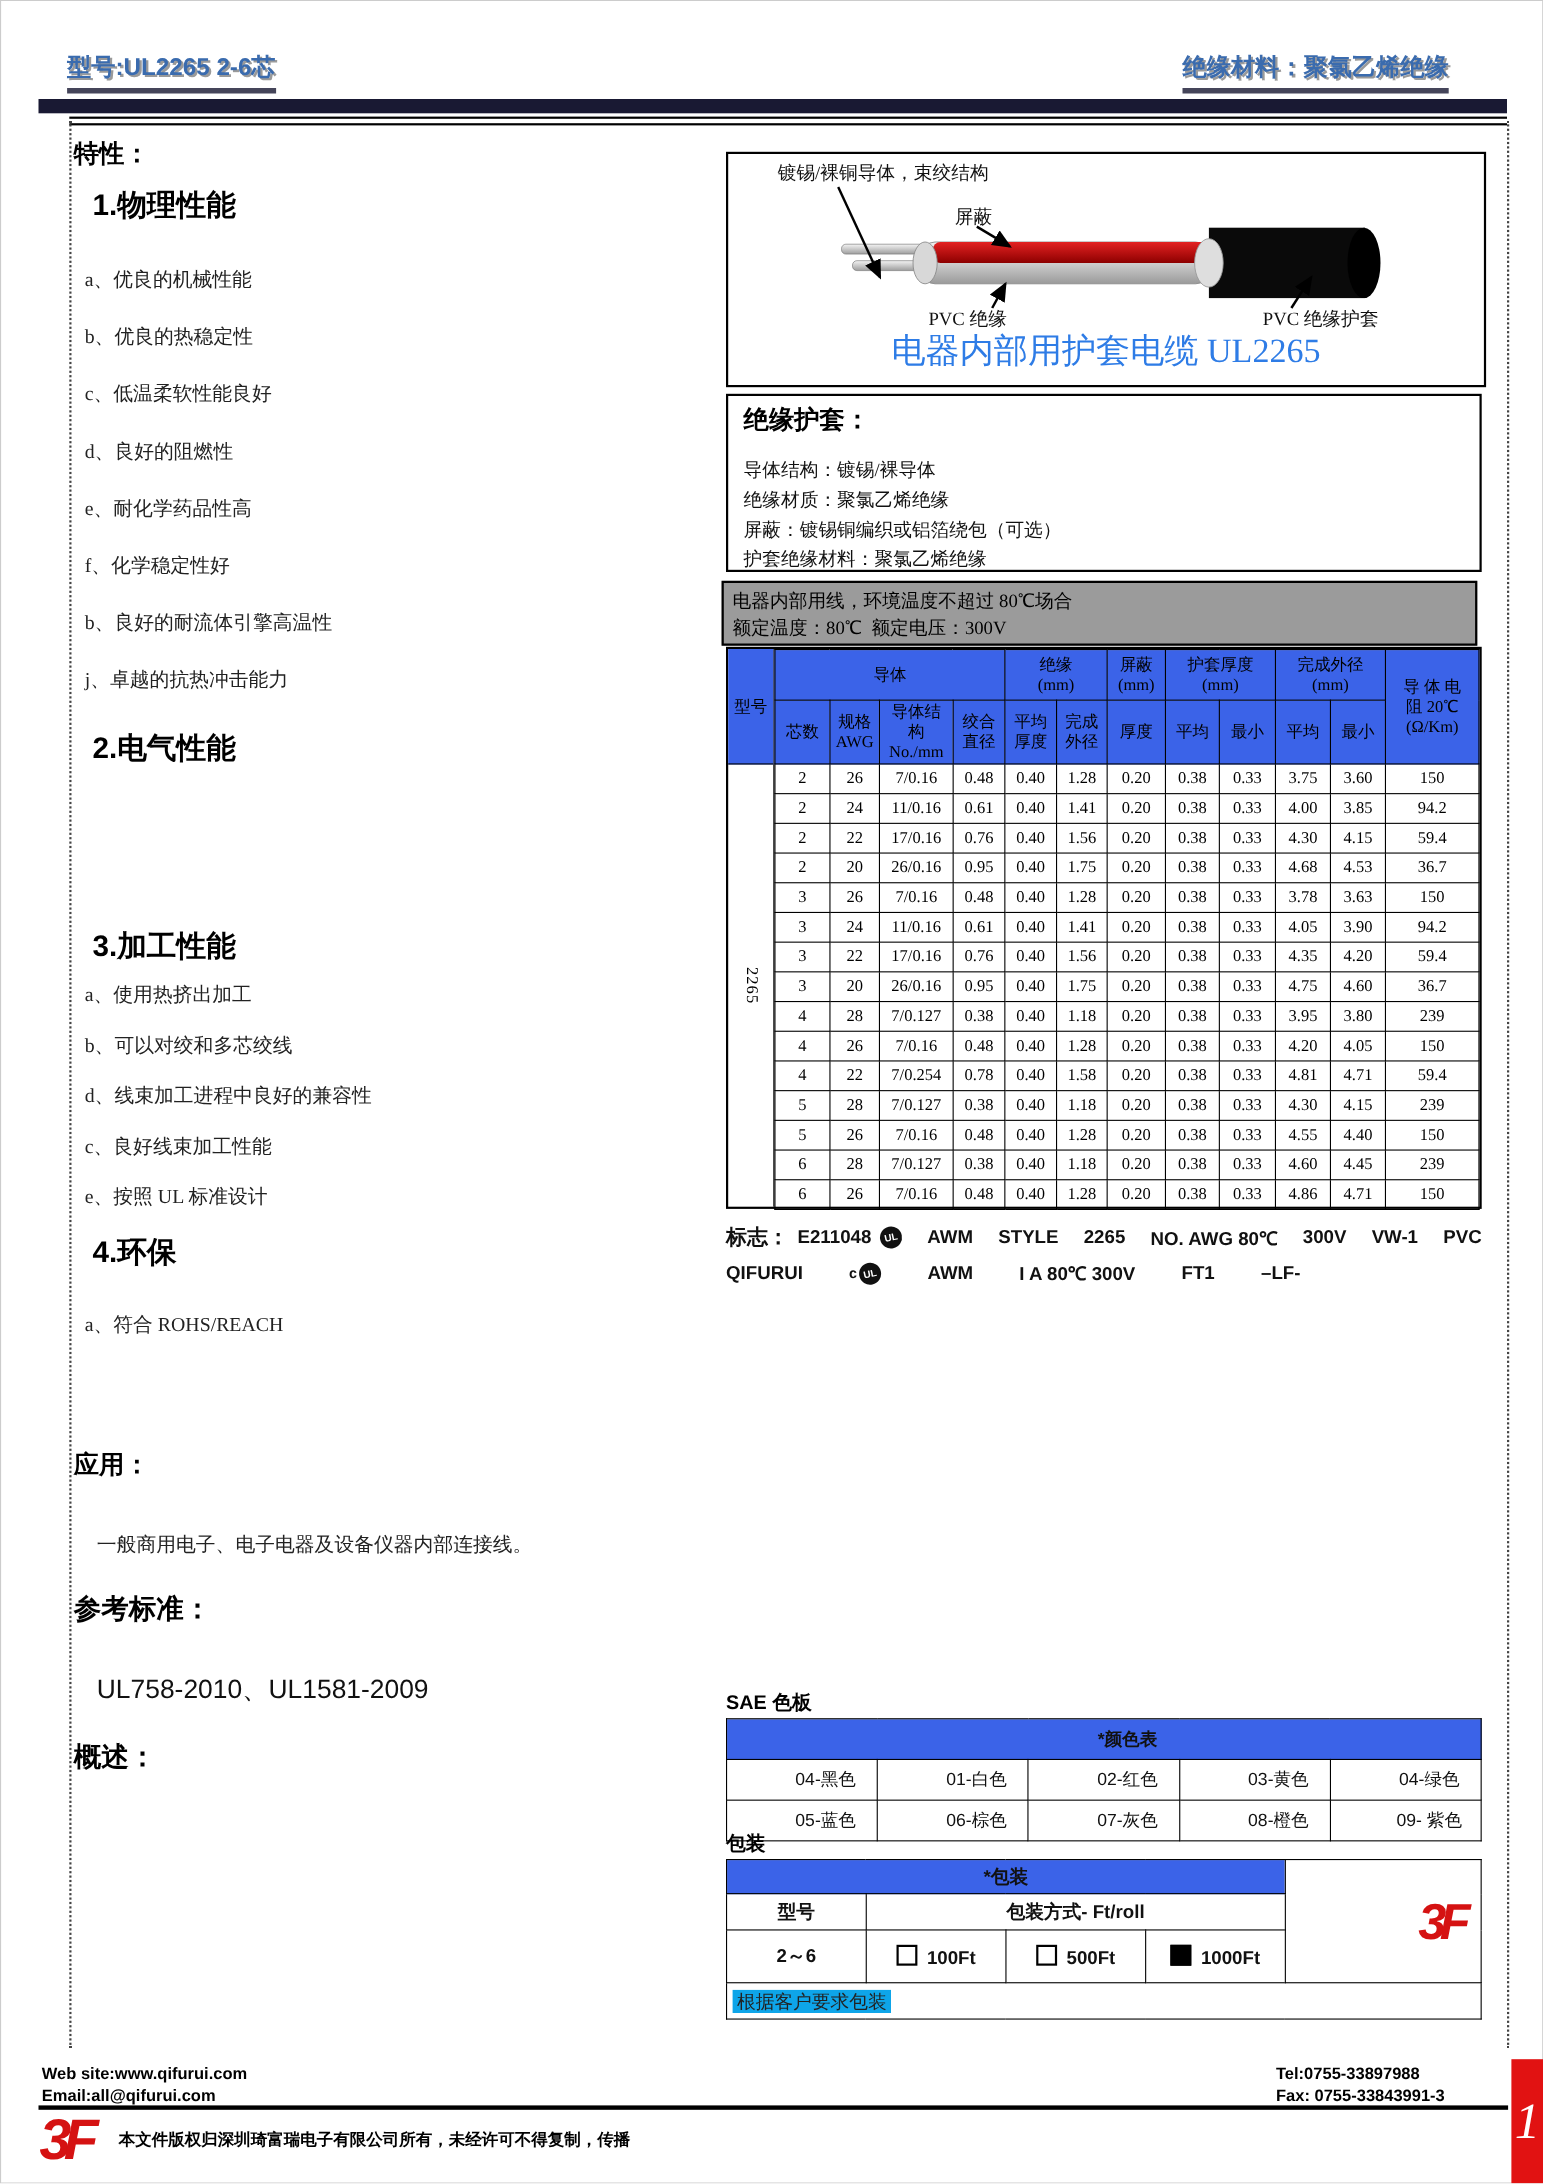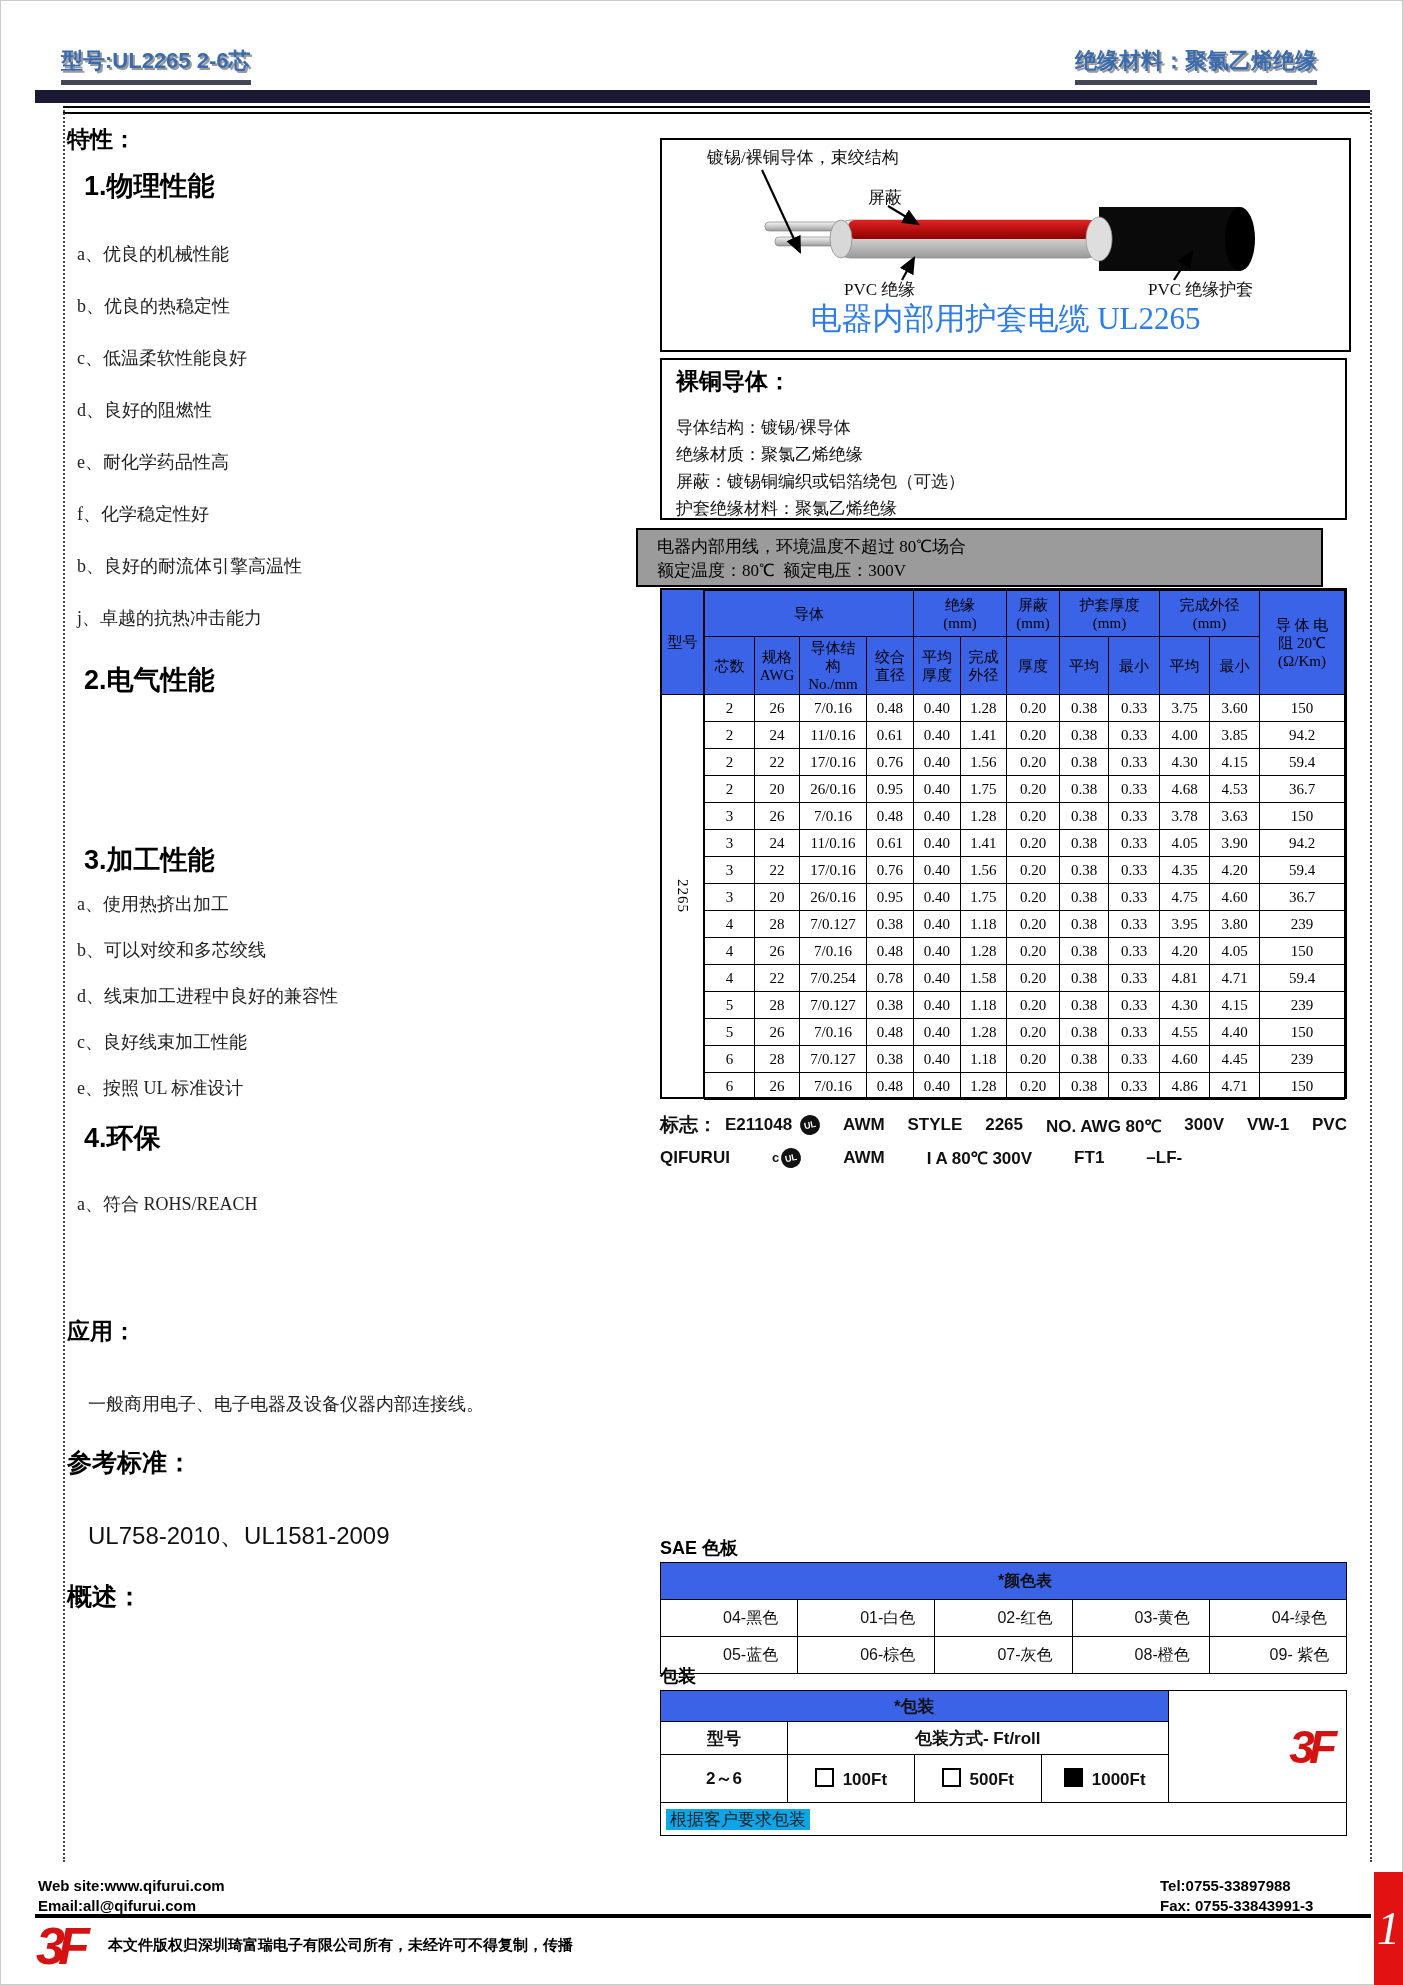--- a/index.html
+++ b/index.html
@@ -29,22 +29,22 @@
   .diag-box{position:absolute;left:660px;top:138px;width:687px;height:210px;border:2px solid #000;}
   .diag-label{position:absolute;font-family:"Liberation Serif",serif;font-size:17px;color:#111;white-space:nowrap;}
   .diag-title{position:absolute;left:0;right:0;top:158px;text-align:center;
               font-family:"Liberation Serif",serif;font-size:31px;color:#2e7ce6;white-space:nowrap;}
 
   .struct-box{position:absolute;left:660px;top:358px;width:687px;height:162px;border:2px solid #000;box-sizing:border-box;}
   .struct-title{position:absolute;left:14px;top:6px;font-size:23px;font-weight:bold;}
   .struct-lines{position:absolute;left:14px;top:56px;}
   .struct-line{font-family:"Liberation Serif",serif;font-size:17px;color:#111;height:27px;}
 
-  .banner{position:absolute;left:636px;top:528px;width:687px;height:59px;background:#9b9b9b;
-          border:2px solid #000;box-sizing:border-box;padding:5px 19px;}
+  .banner{position:absolute;left:656px;top:528px;width:687px;height:59px;background:#9b9b9b;
+          border:2px solid #000;box-sizing:border-box;padding:5px 8px;}
   .banner div{font-family:"Liberation Serif",serif;font-size:17px;color:#000;line-height:24px;white-space:pre;}
 
   
   .spec-wrap{position:absolute;left:660px;top:588px;width:687px;height:511px;border:2px solid #000;
              box-sizing:border-box;display:flex;background:#fff;}
   .model-strip{width:42px;border-right:1px solid #000;display:flex;flex-direction:column;}
   .model-head{height:104px;border-bottom:1px solid #000;background:#3b63e8;display:flex;align-items:center;
               justify-content:center;font-family:"Liberation Serif",serif;font-size:15px;}
   .model-val{flex:1;display:flex;align-items:center;justify-content:center;}
   .vert{writing-mode:vertical-rl;font-family:"Liberation Serif",serif;font-size:15px;letter-spacing:1px;}
@@ -182,21 +182,21 @@
       <line x1="512" y1="140" x2="530" y2="112" stroke="#000" stroke-width="2.2" marker-end="url(#ah)"></line>
     </svg>
     <div class="diag-label" style="left:45px;top:6px;">镀锡/裸铜导体，束绞结构</div>
     <div class="diag-label" style="left:206px;top:46px;">屏蔽</div>
     <div class="diag-label" style="left:182px;top:138px;">PVC 绝缘</div>
     <div class="diag-label" style="left:486px;top:138px;">PVC 绝缘护套</div>
     <div class="diag-title">电器内部用护套电缆 UL2265</div>
   </div>
 
   <div class="struct-box">
-    <div class="struct-title">裸铜导体：</div>
+    <div class="struct-title">绝缘护套：</div>
     <div class="struct-lines">
 
     <div class="struct-line">导体结构：镀锡/裸导体</div>
         <div class="struct-line">绝缘材质：聚氯乙烯绝缘</div>
         <div class="struct-line">屏蔽：镀锡铜编织或铝箔绕包（可选）</div>
         <div class="struct-line">护套绝缘材料：聚氯乙烯绝缘</div>
       </div>
   </div>
 
   <div class="banner">

